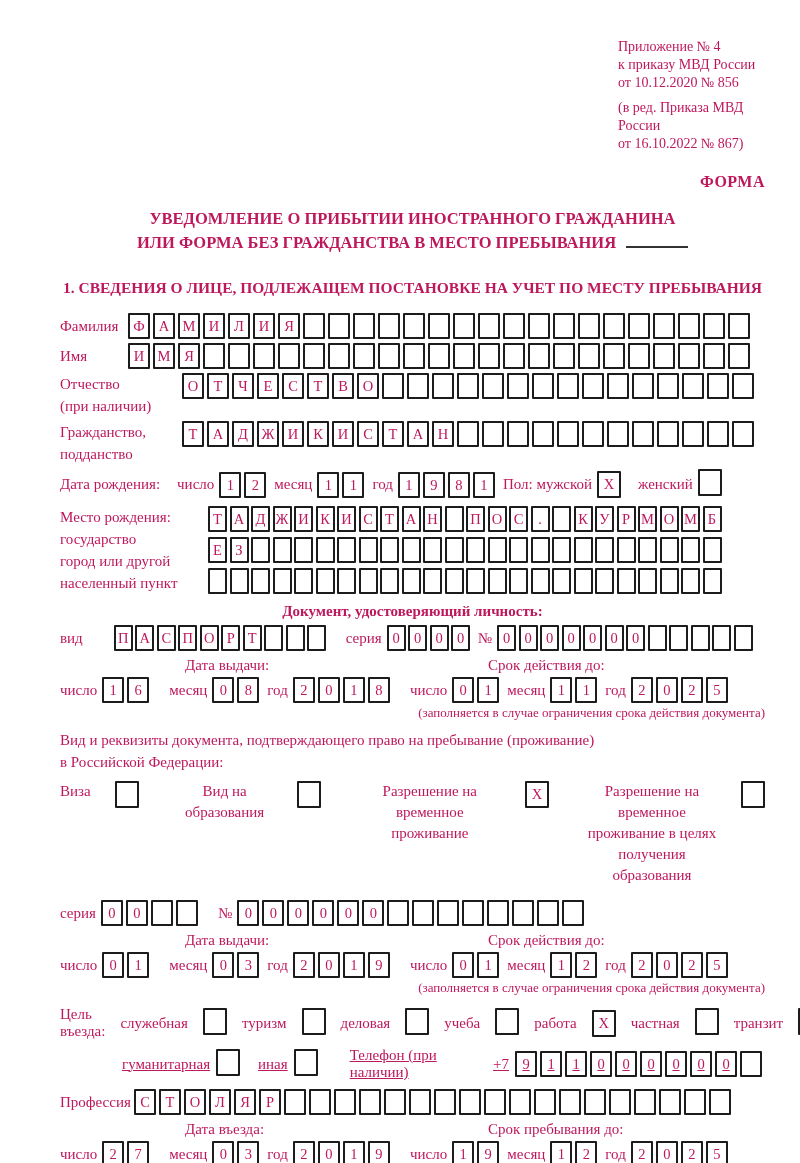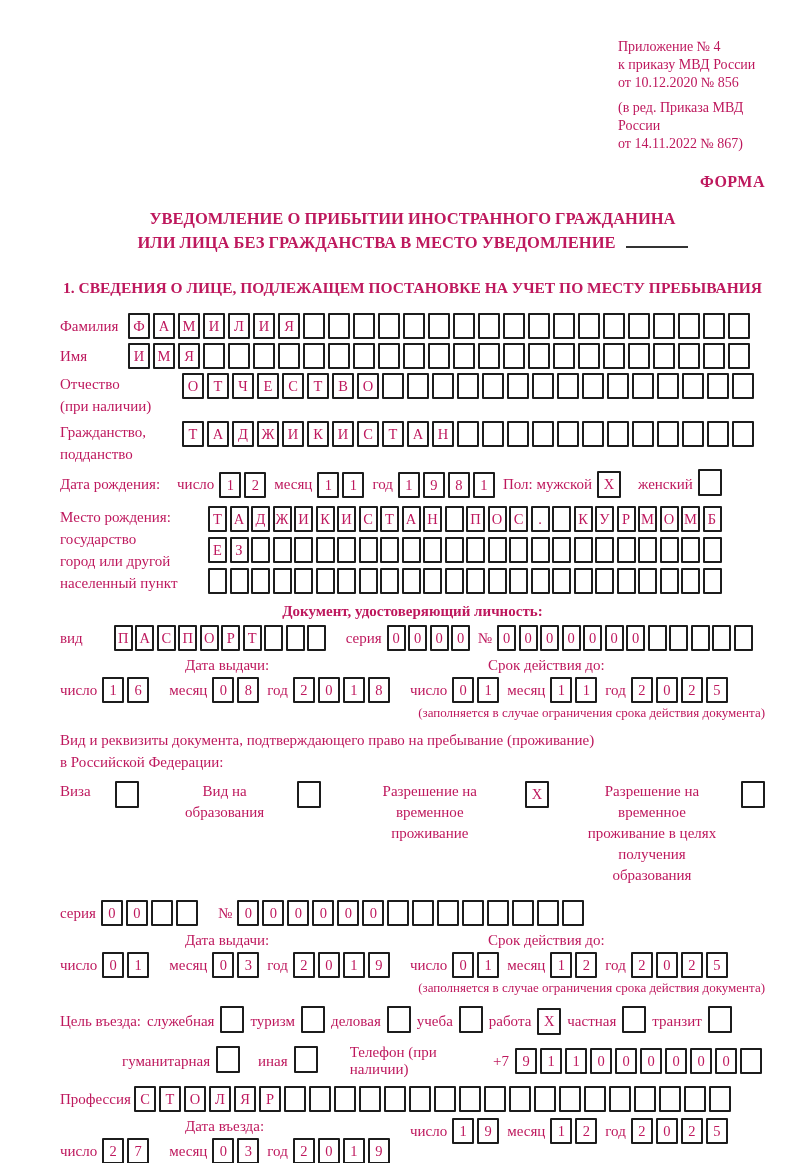--- a/index.html
+++ b/index.html
@@ -36,47 +36,47 @@
   .dhead.lft{margin-left:125px;} .dhead.rgt{margin-left:78px;}
   .dline{display:flex;align-items:center;gap:5px;font-size:15px;}
   .note{font-size:13px;text-align:right;margin:2px 0 8px;}
 
   .intro{font-size:15px;line-height:22px;margin-top:6px;}
   .optrow{display:flex;align-items:flex-start;gap:24px;margin-top:8px;margin-bottom:10px;}
   .optlbl{font-size:15px;text-align:center;line-height:21px;}
   .wo1{width:188px;} .wo2{width:172px;}
   .gap20{margin-left:14px;}
 
-  .goalrow{display:flex;align-items:center;gap:6px;font-size:15px;margin-top:10px;}
-  .phonerow{display:flex;align-items:center;gap:6px;font-size:15px;margin-left:62px;margin-top:7px;}
+  .goalrow{display:flex;align-items:center;gap:15px;font-size:15px;margin-top:10px;}
+  .phonerow{display:flex;align-items:center;gap:6px;font-size:15px;margin-left:62px;margin-top:7px;text-decoration:underline;}
   .gapL{margin-left:26px;} .gapM{margin-left:12px;}
 
   .migrow{display:flex;align-items:center;font-size:15px;gap:6px;margin-top:6px;}
   .miglbl{flex:0 0 160px;}
 </style>
 </head>
 <body>
 
 <div class="page">
 
   <div class="annex">
     <div>Приложение № 4</div>
     <div>к приказу МВД России</div>
     <div>от 10.12.2020 № 856</div>
     <div class="annex2">
       <div>(в ред. Приказа МВД России</div>
-      <div>от 14.11.2022 № 867)</div>
+      <div>от 16.10.2022 № 867)</div>
     </div>
   </div>
 
   <div class="forma">ФОРМА</div>
 
   <div class="title">
     <div>УВЕДОМЛЕНИЕ О ПРИБЫТИИ ИНОСТРАННОГО ГРАЖДАНИНА</div>
-    <div><span>ИЛИ ЛИЦА БЕЗ ГРАЖДАНСТВА В МЕСТО УВЕДОМЛЕНИЕ</span><span class="blank"></span></div>
+    <div><span>ИЛИ ФОРМА БЕЗ ГРАЖДАНСТВА В МЕСТО ПРЕБЫВАНИЯ</span><span class="blank"></span></div>
   </div>
 
   <div class="sec1">1. СВЕДЕНИЯ О ЛИЦЕ, ПОДЛЕЖАЩЕМ ПОСТАНОВКЕ НА УЧЕТ ПО МЕСТУ ПРЕБЫВАНИЯ</div>
 
   <div class="row c">
     <div class="lblcol w68">Фамилия</div>
     <div class="boxes">
         <span class="box">Ф</span>
         <span class="box">А</span>
         <span class="box">М</span>
@@ -579,20 +579,21 @@
         <span>год</span>
         <span class="boxes">
             <span class="box">2</span>
             <span class="box">0</span>
             <span class="box">1</span>
             <span class="box">9</span>
           </span>
       </div>
     </div>
     <div class="dhalf rgt">
+      <div class="dhead rgt">Срок пребывания до:</div>
       <div class="dline">
         <span>число</span>
         <span class="boxes">
             <span class="box">1</span>
             <span class="box">9</span>
           </span>
         <span>месяц</span>
         <span class="boxes">
             <span class="box">1</span>
             <span class="box">2</span>

